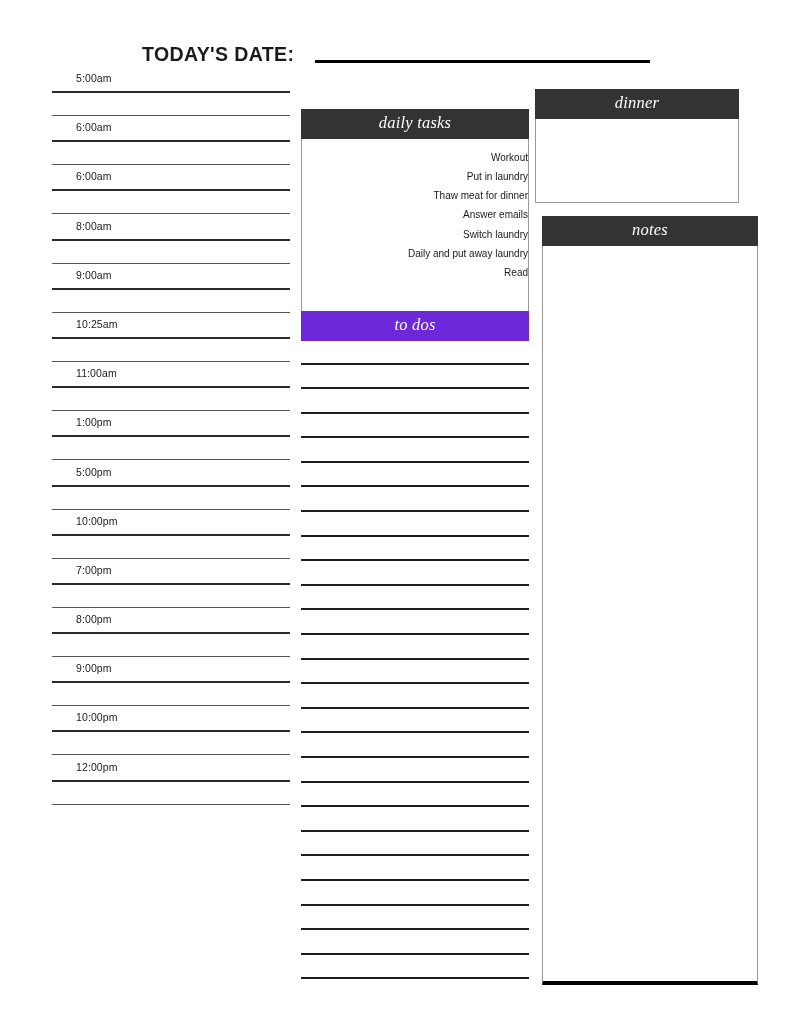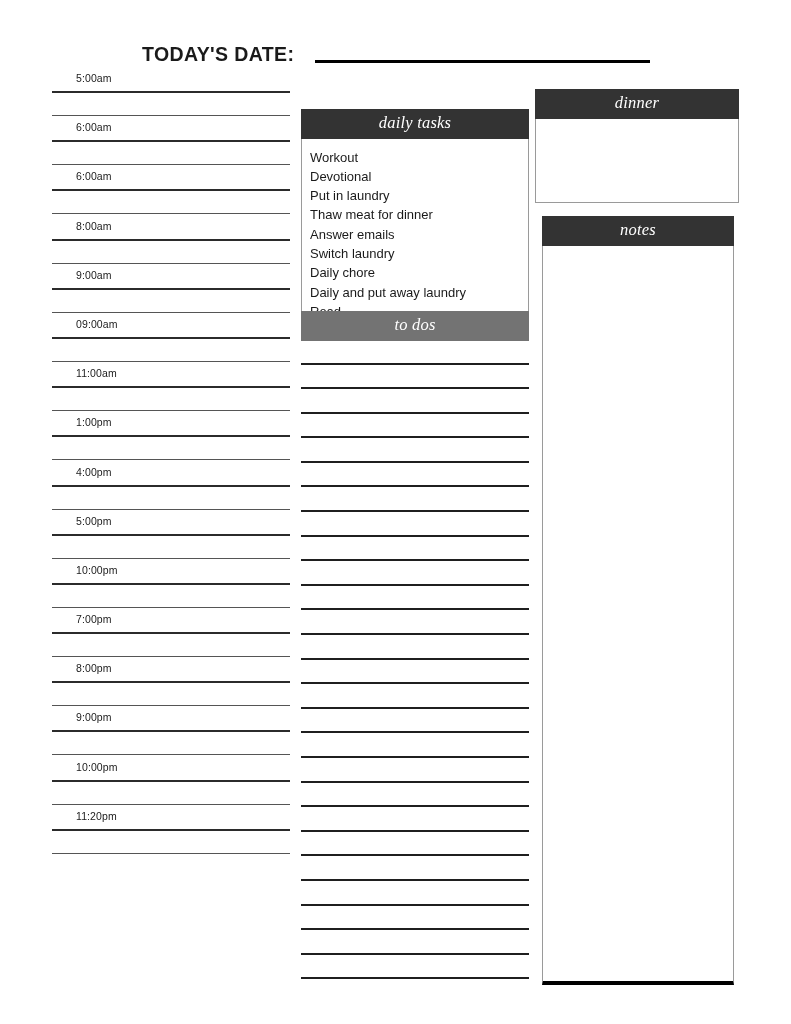--- a/index.html
+++ b/index.html
@@ -96,21 +96,21 @@
     color: #ffffff;
     font-family: "Liberation Serif", serif;
     font-style: italic;
     font-size: 16.5px;
     text-align: center;
     line-height: 1;
     padding: 6px 0 7px 0;
     letter-spacing: 0.2px;
   }
   .panel-head.black {
-    background: #737373;
+    background: #6d28d9;
   }
   .panel-body {
     border-left: 1.2px solid #9a9a9a;
     border-right: 1.2px solid #9a9a9a;
     border-bottom: 1.2px solid #9a9a9a;
     background: #ffffff;
   }
 
   
   #daily-tasks {
@@ -118,24 +118,25 @@
     left: 301px;
     top: 89px;
     width: 228px;
     margin-top: 20px;
   }
   #daily-tasks-list {
     padding: 9px 0 8px 8px;
     min-height: 168px;
   }
   .task-item {
-    font-size: 13px;
+    font-size: 10px;
     line-height: 19.3px;
     color: #1a1a1a;
     white-space: nowrap;
+    text-align: right;
   }
 
   
   #todos {
     position: absolute;
     left: 301px;
     top: 311px;
     width: 228px;
   }
   #todo-lines {
@@ -157,21 +158,21 @@
   }
   #dinner-body {
     height: 83px;
   }
 
   
   #notes {
     position: absolute;
     left: 542px;
     top: 216px;
-    width: 192px;
+    width: 216px;
   }
   #notes-body {
     height: 735px;
     border-bottom: 4px solid #000000;
   }
 </style>
 </head>
 <body>
 
 <div id="page">
@@ -203,40 +204,35 @@
         <span class="hour-label">8:00am</span>
         <div class="hour-rule"></div>
         <div class="half-rule"></div>
       </div>
       <div class="hour-block">
         <span class="hour-label">9:00am</span>
         <div class="hour-rule"></div>
         <div class="half-rule"></div>
       </div>
       <div class="hour-block">
-        <span class="hour-label">09:00am</span>
+        <span class="hour-label">10:25am</span>
         <div class="hour-rule"></div>
         <div class="half-rule"></div>
       </div>
       <div class="hour-block">
         <span class="hour-label">11:00am</span>
         <div class="hour-rule"></div>
         <div class="half-rule"></div>
       </div>
       <div class="hour-block">
         <span class="hour-label">1:00pm</span>
         <div class="hour-rule"></div>
         <div class="half-rule"></div>
       </div>
       <div class="hour-block">
-        <span class="hour-label">4:00pm</span>
-        <div class="hour-rule"></div>
-        <div class="half-rule"></div>
-      </div>
-      <div class="hour-block">
         <span class="hour-label">5:00pm</span>
         <div class="hour-rule"></div>
         <div class="half-rule"></div>
       </div>
       <div class="hour-block">
         <span class="hour-label">10:00pm</span>
         <div class="hour-rule"></div>
         <div class="half-rule"></div>
       </div>
       <div class="hour-block">
@@ -253,37 +249,35 @@
         <span class="hour-label">9:00pm</span>
         <div class="hour-rule"></div>
         <div class="half-rule"></div>
       </div>
       <div class="hour-block">
         <span class="hour-label">10:00pm</span>
         <div class="hour-rule"></div>
         <div class="half-rule"></div>
       </div>
       <div class="hour-block">
-        <span class="hour-label">11:20pm</span>
+        <span class="hour-label">12:00pm</span>
         <div class="hour-rule"></div>
         <div class="half-rule"></div>
       </div>
     </div>
 
   <div id="daily-tasks">
     <div class="panel-head">daily tasks</div>
     <div class="panel-body">
       <div id="daily-tasks-list">
           <div class="task-item">Workout</div>
-          <div class="task-item">Devotional</div>
           <div class="task-item">Put in laundry</div>
           <div class="task-item">Thaw meat for dinner</div>
           <div class="task-item">Answer emails</div>
           <div class="task-item">Switch laundry</div>
-          <div class="task-item">Daily chore</div>
           <div class="task-item">Daily and put away laundry</div>
           <div class="task-item">Read</div>
         </div>
     </div>
   </div>
 
   <div id="todos">
     <div class="panel-head black">to dos</div>
     <div id="todo-lines">
         <div class="todo-rule"></div>

